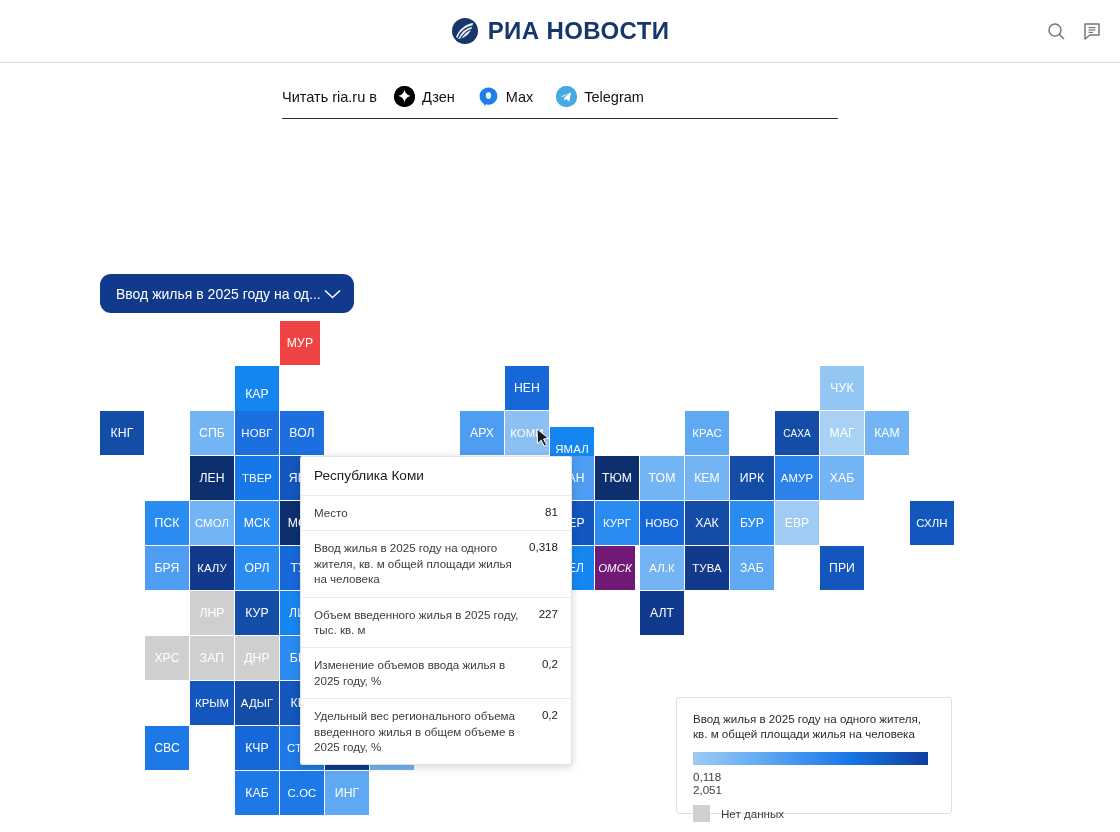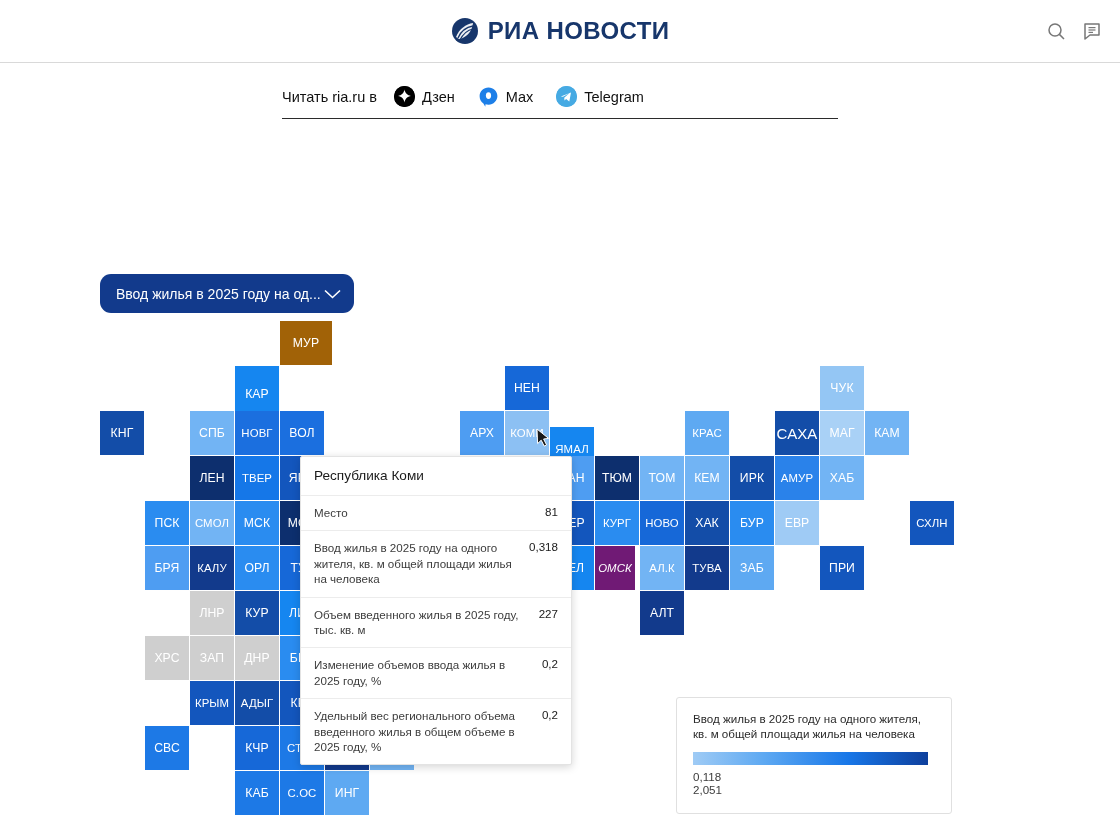--- a/index.html
+++ b/index.html
@@ -173,21 +173,21 @@
   <div class="content">
 
     <div class="metric-select">
       <span>Ввод жилья в 2025 году на од...</span>
       <svg class="chev" viewBox="0 0 17 10">
         <path d="M1 1.5L8.5 8.5 16 1.5" fill="none" stroke="#ffffff" stroke-width="1.6"></path>
       </svg>
     </div>
 
     <div class="tilemap" id="tilemap">
-        <div class="tile" style="left: 280px; top: 202px; width: 52px; height: 44px; background: #a16207;">
+        <div class="tile" style="left: 280px; top: 202px; width: 40px; height: 44px; background: #ef4444;">
           <span>МУР</span>
         </div>
         <div class="tile" style="left: 235px; top: 247px; width: 44px; height: 56px; background: rgb(21, 134, 240);">
           <span>КАР</span>
         </div>
         <div class="tile" style="left: 505px; top: 247px; width: 44px; height: 44px; background: rgb(22, 104, 216);">
           <span>НЕН</span>
         </div>
         <div class="tile" style="left: 820px; top: 247px; width: 44px; height: 44px; background: rgb(148, 198, 244);">
           <span>ЧУК</span>
@@ -210,21 +210,21 @@
         <div class="tile" style="left: 505px; top: 292px; width: 44px; height: 44px; background: rgb(140, 192, 243);">
           <span style="font-size: 11.4px;">КОМИ</span>
         </div>
         <div class="tile" style="left: 550px; top: 292px; width: 44px; height: 44px; background: rgb(21, 134, 240); margin-top: 16px;">
           <span style="font-size: 11.4px;">ЯМАЛ</span>
         </div>
         <div class="tile" style="left: 685px; top: 292px; width: 44px; height: 44px; background: rgb(94, 169, 242);">
           <span style="font-size: 11.4px;">КРАС</span>
         </div>
         <div class="tile" style="left: 775px; top: 292px; width: 44px; height: 44px; background: rgb(19, 77, 168);">
-          <span style="font-size: 15px;">САХА</span>
+          <span style="font-size: 10px;">САХА</span>
         </div>
         <div class="tile" style="left: 820px; top: 292px; width: 44px; height: 44px; background: rgb(169, 209, 246);">
           <span>МАГ</span>
         </div>
         <div class="tile" style="left: 865px; top: 292px; width: 44px; height: 44px; background: rgb(114, 180, 244);">
           <span>КАМ</span>
         </div>
         <div class="tile" style="left: 190px; top: 337px; width: 44px; height: 44px; background: rgb(13, 47, 110);">
           <span>ЛЕН</span>
         </div>
@@ -405,16 +405,20 @@
       </div>
     </div>
 
     <div class="legend">
       <div class="legend-title">Ввод жилья в 2025 году на одного жителя, кв. м общей площади жилья на человека</div>
       <div class="legend-bar"></div>
       <div class="legend-scale">
         <span>0,118</span>
         <span>2,051</span>
       </div>
+      <div class="legend-nd">
+        <span class="legend-sw"></span>
+        <span class="legend-nd-label">Нет данных</span>
+      </div>
     </div>
 
   </div>
 </div>
 
 </body></html>

